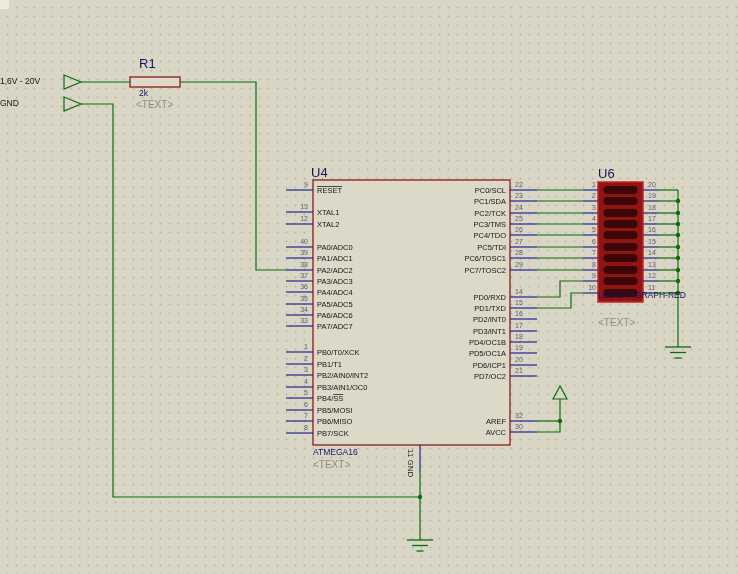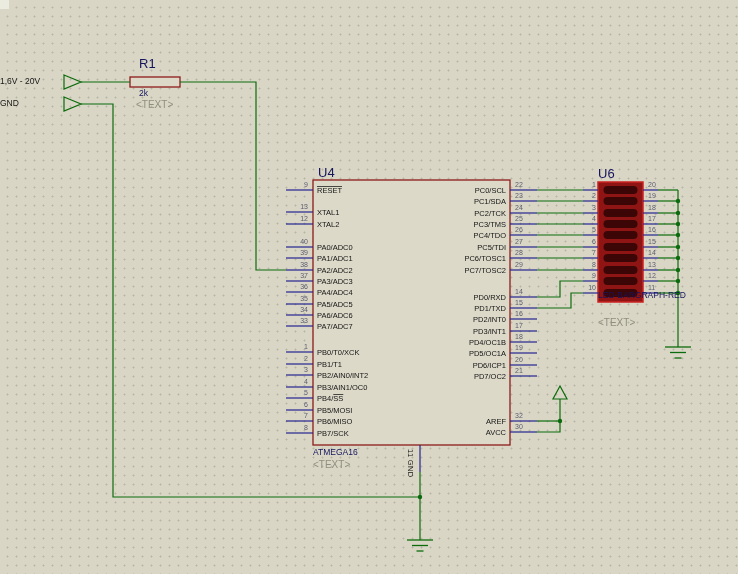--- a/index.html
+++ b/index.html
@@ -236,21 +236,21 @@
       <text x="596" y="278" text-anchor="end" class="pin-num">9</text>
       <text x="648" y="278" text-anchor="start" class="pin-num">12</text>
       <text x="596" y="290" text-anchor="end" class="pin-num">10</text>
       <text x="648" y="290" text-anchor="start" class="pin-num">11</text>
     </svg>
 
   <div class="lbl ref" style="left:139px;top:57px">R1</div>
   <div class="lbl value" style="left:139px;top:89px">2k</div>
   <div class="lbl ph" style="left:136px;top:99px">&lt;TEXT&gt;</div>
 
-  <div class="lbl ref" style="left:318px;top:166px">U4</div>
+  <div class="lbl ref" style="left:311px;top:166px">U4</div>
   <div class="lbl value" style="left:313px;top:448px">ATMEGA16</div>
   <div class="lbl ph" style="left:313px;top:459px">&lt;TEXT&gt;</div>
 
   <div class="lbl ref" style="left:598px;top:167px">U6</div>
   <div class="lbl value" style="left:598px;top:291px">LED-BARGRAPH-RED</div>
   <div class="lbl ph" style="left:598px;top:317px">&lt;TEXT&gt;</div>
 
   <div class="lbl tlabel" style="top:77px">1,6V - 20V</div>
   <div class="lbl tlabel" style="top:99px">GND</div>
 

